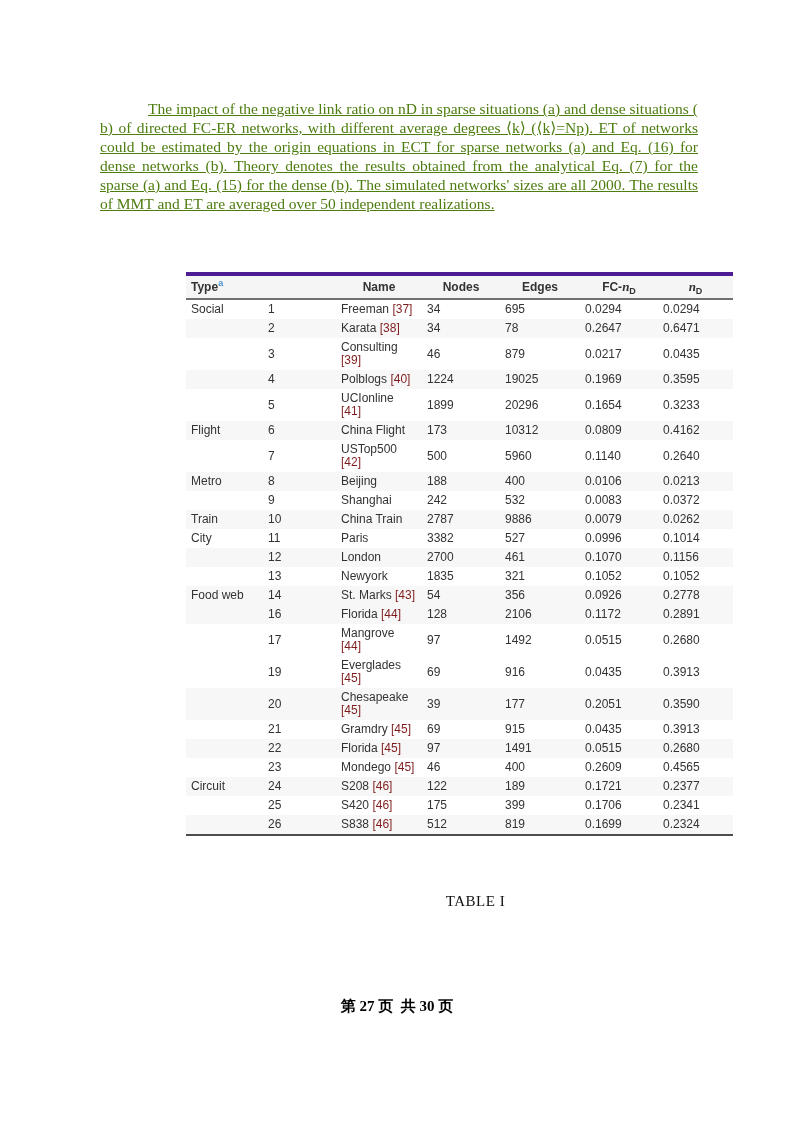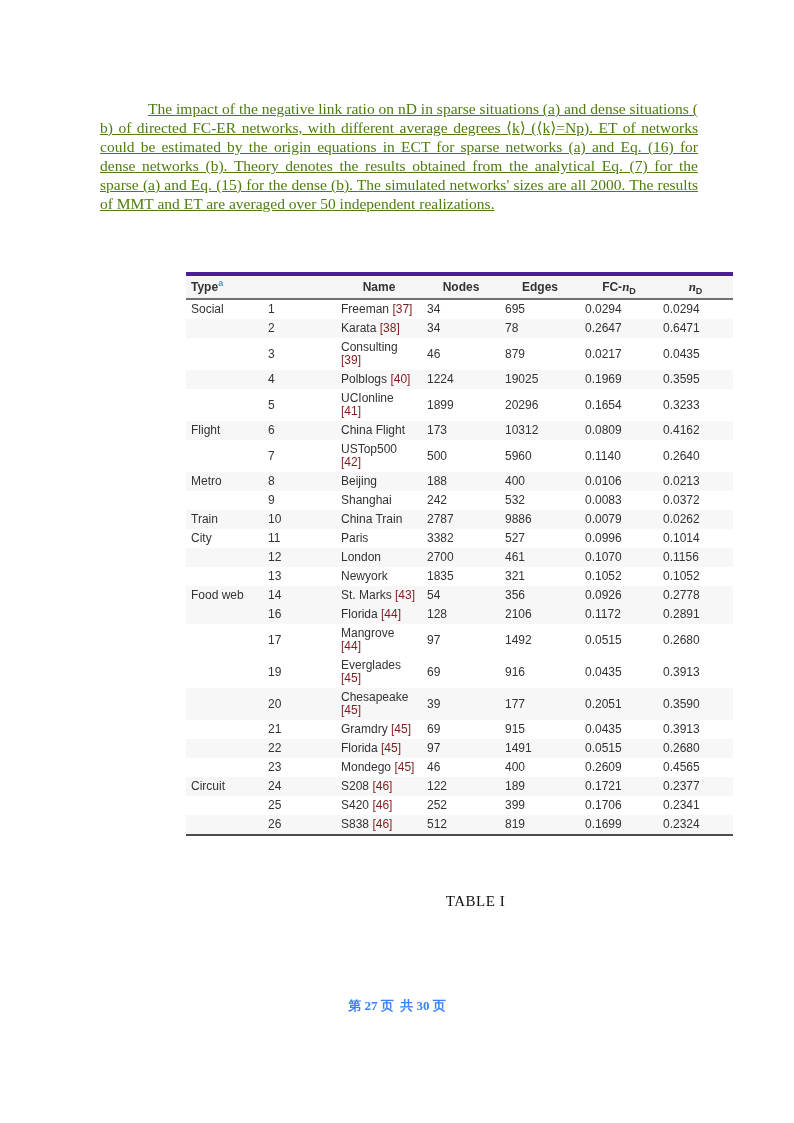--- a/index.html
+++ b/index.html
@@ -75,23 +75,23 @@
     font-size: 15px;
     color: #111111;
     letter-spacing: 0.5px;
   }
   .footer {
     position: absolute;
     left: 0;
     top: 997px;
     width: 794px;
     text-align: center;
-    font-size: 13px;
+    font-size: 15px;
     font-weight: bold;
-    color: #3b82f6;
+    color: #000000;
     white-space: pre;
   }
 </style>
 </head>
 <body>
 
 <div class="page">
 
   <p class="para">The impact of the negative link ratio on nD in sparse situations (a) and dense situations ( b) of directed FC-ER networks, with different average degrees ⟨k⟩ (⟨k⟩=Np). ET of networks could be estimated by the origin equations in ECT for sparse networks (a) and Eq. (16) for dense networks (b). Theory denotes the results obtained from the analytical Eq. (7) for the sparse (a) and Eq. (15) for the dense (b). The simulated networks' sizes are all 2000. The results of MMT and ET are averaged over 50 independent realizations.</p>
 
@@ -313,21 +313,21 @@
             <td class="c-name"><span>S208</span> <a class="ref">[46]</a></td>
             <td class="c-nodes">122</td>
             <td class="c-edges">189</td>
             <td class="c-fcnd">0.1721</td>
             <td class="c-nd">0.2377</td>
           </tr>
           <tr>
             <td class="c-type"></td>
             <td class="c-num">25</td>
             <td class="c-name"><span>S420</span> <a class="ref">[46]</a></td>
-            <td class="c-nodes">252</td>
+            <td class="c-nodes">175</td>
             <td class="c-edges">399</td>
             <td class="c-fcnd">0.1706</td>
             <td class="c-nd">0.2341</td>
           </tr>
           <tr class="even">
             <td class="c-type"></td>
             <td class="c-num">26</td>
             <td class="c-name"><span>S838</span> <a class="ref">[46]</a></td>
             <td class="c-nodes">512</td>
             <td class="c-edges">819</td>

